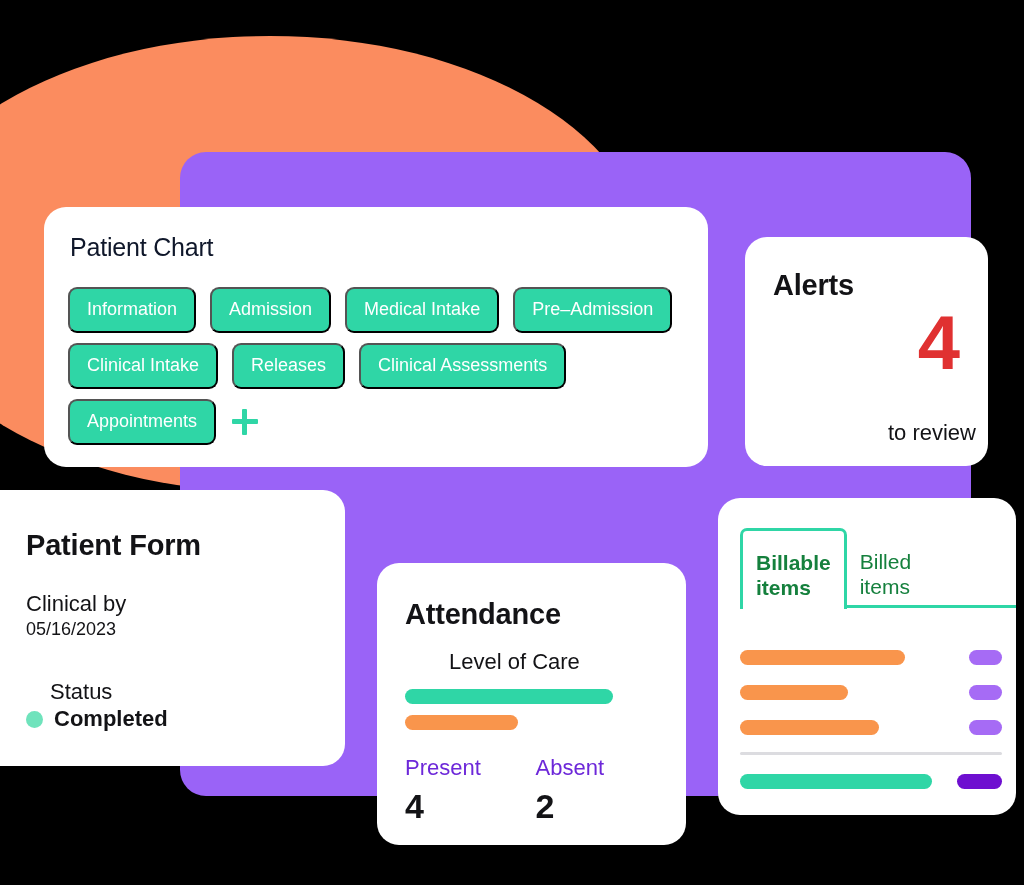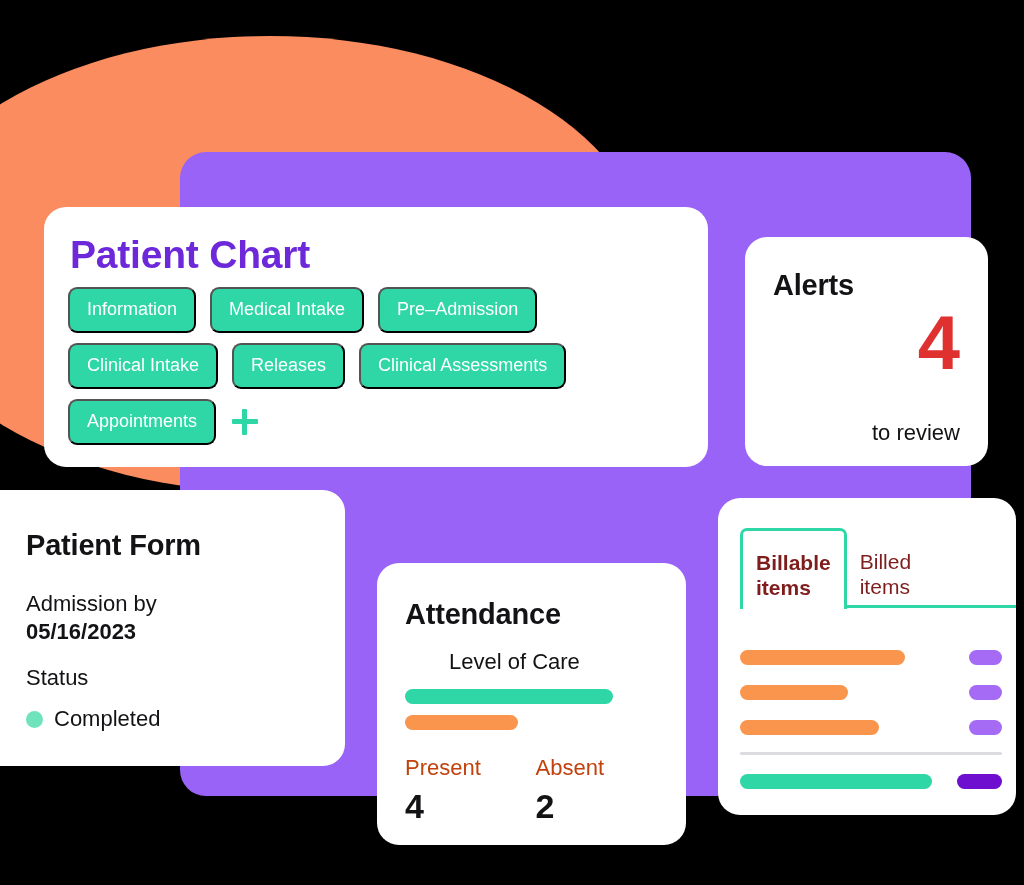--- a/index.html
+++ b/index.html
@@ -50,23 +50,23 @@
     left: 44px;
     top: 207px;
     width: 664px;
     height: 260px;
     padding: 0;
   }
   .chart-title {
     position: absolute;
     left: 26px;
     top: 26px;
-    font-size: 39px;
-    font-weight: bold;
-    color: #6d28d9;
+    font-size: 25px;
+    font-weight: normal;
+    color: #0f172a;
     letter-spacing: -0.2px;
   }
   .pill-wrap {
     position: absolute;
     left: 24px;
     top: 80px;
     width: 620px;
     display: flex;
     flex-wrap: wrap;
     gap: 10px 14px;
@@ -122,21 +122,21 @@
     position: absolute;
     right: 28px;
     top: 68px;
     font-size: 76px;
     font-weight: bold;
     line-height: 1;
     color: #E03131;
   }
   .alerts-sub {
     position: absolute;
-    right: 28px;
+    right: 12px;
     bottom: 20px;
     font-size: 22px;
     color: #131316;
   }
 
   
   .card-patient-form {
     left: -24px;
     top: 490px;
     width: 369px;
@@ -153,45 +153,45 @@
   }
   .pf-label {
     position: absolute;
     left: 50px;
     font-size: 22px;
     color: #131316;
   }
   .pf-value {
     position: absolute;
     left: 50px;
-    font-size: 22px;
-    font-weight: bold;
+    font-size: 18px;
+    font-weight: normal;
     color: #131316;
   }
   .pf-due-label { top: 101px; }
   .pf-due-value { top: 129px; }
-  .pf-status-label { top: 175px; }
+  .pf-status-label { top: 189px; margin-left: 24px; }
   .pf-status-row {
     position: absolute;
     left: 50px;
     top: 216px;
     display: flex;
     align-items: center;
     gap: 11px;
   }
   .status-dot {
     width: 17px;
     height: 17px;
     border-radius: 50%;
     background: #6FE3BC;
     flex: 0 0 auto;
   }
   .pf-status-value {
     font-size: 22px;
-    font-weight: normal;
+    font-weight: bold;
     color: #131316;
   }
 
   
   .card-attendance {
     left: 377px;
     top: 563px;
     width: 309px;
     height: 282px;
   }
@@ -223,21 +223,21 @@
   .att-stats {
     position: absolute;
     left: 28px;
     top: 192px;
     right: 20px;
     display: flex;
   }
   .att-col { width: 148px; }
   .att-col-label {
     font-size: 22px;
-    color: #c2410c;
+    color: #6d28d9;
     margin: 0 0 8px 0;
   }
   .att-col-value {
     font-size: 34px;
     font-weight: bold;
     color: #131316;
     line-height: 1;
   }
 
   
@@ -252,21 +252,21 @@
     left: 22px;
     top: 30px;
     right: 0px;
     height: 78px;
     display: flex;
     align-items: stretch;
   }
   .tab {
     font-size: 21px;
     line-height: 1.17;
-    color: #7f1d1d;
+    color: #15803d;
     padding: 12px 13px 0 13px;
     box-sizing: border-box;
     white-space: pre-line;
     background: transparent;
     border: 0;
     text-align: left;
     cursor: pointer;
     font-family: inherit;
   }
   .tab-active {
@@ -313,39 +313,40 @@
 
 <div id="stage">
 
   <div class="blob-orange"></div>
   <div class="panel-purple"></div>
 
   <div class="card card-patient-chart">
     <div class="chart-title">Patient Chart</div>
     <div class="pill-wrap">
       <button class="pill">Information</button>
+      <button class="pill">Admission</button>
       <button class="pill">Medical Intake</button>
       <button class="pill">Pre–Admission</button>
       <button class="pill">Clinical Intake</button>
       <button class="pill">Releases</button>
       <button class="pill">Clinical Assessments</button>
       <button class="pill">Appointments</button>
       <button class="add-pill-btn"></button>
     </div>
   </div>
 
   <div class="card card-alerts">
     <div class="alerts-title">Alerts</div>
     <div class="alerts-count">4</div>
     <div class="alerts-sub">to review</div>
   </div>
 
   <div class="card card-patient-form">
     <div class="pf-title">Patient Form</div>
-    <div class="pf-label pf-due-label">Admission by</div>
+    <div class="pf-label pf-due-label">Clinical by</div>
     <div class="pf-value pf-due-value">05/16/2023</div>
     <div class="pf-label pf-status-label">Status</div>
     <div class="pf-status-row">
       <span class="status-dot"></span>
       <span class="pf-status-value">Completed</span>
     </div>
   </div>
 
   <div class="card card-attendance">
     <div class="att-title">Attendance</div>

